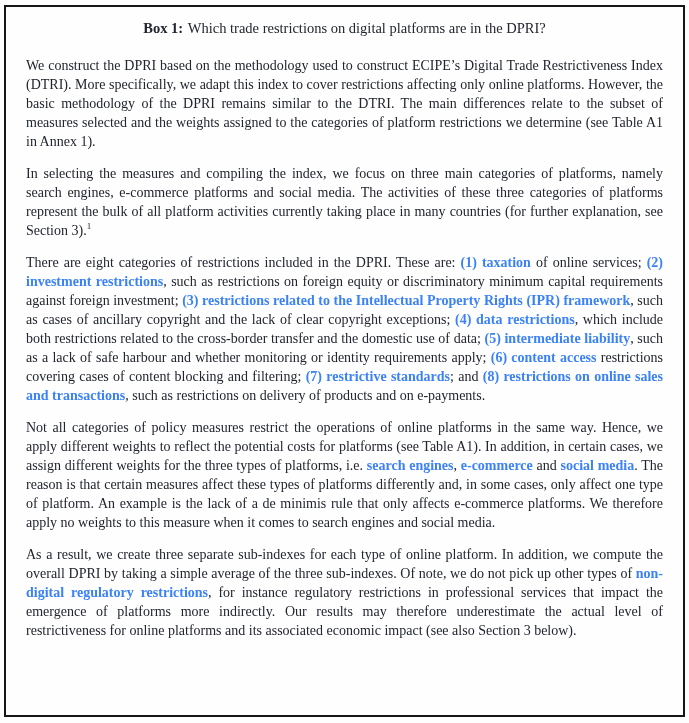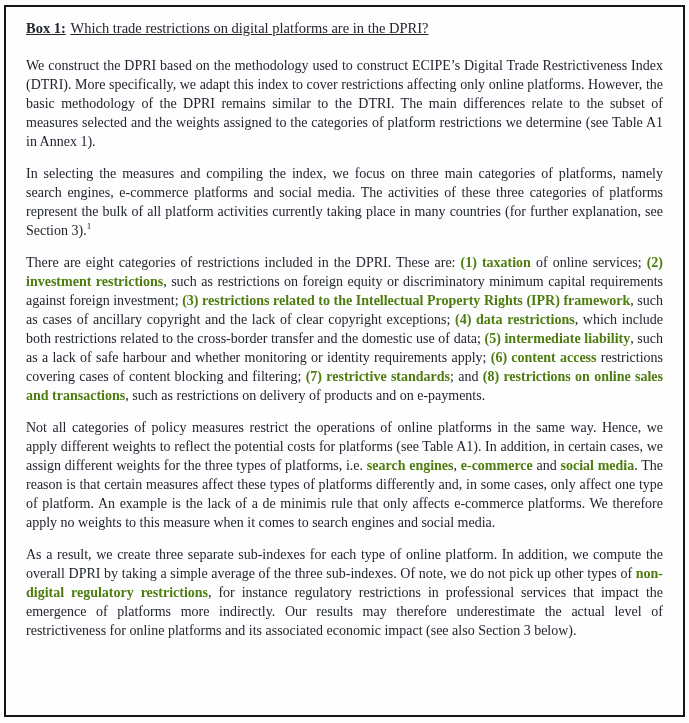--- a/index.html
+++ b/index.html
@@ -22,44 +22,43 @@
     left: 4px;
     right: 4px;
     bottom: 6px;
     border: 2px solid #161616;
     background: #fefefe;
     padding: 12px 20px 10px 20px;
     box-sizing: border-box;
     overflow: hidden;
   }
   .box-title {
-    text-align: left;
+    text-align: center;
     font-size: 14.5px;
     line-height: 19px;
     margin: 0 0 18px 0;
-    text-decoration: underline;
   }
   .box-title strong {
     font-weight: bold;
     margin-right: 0.32em;
   }
   .box-body p.para {
     margin: 0 0 13px 0;
     font-size: 14px;
     line-height: 19px;
     text-align: justify;
     text-justify: inter-word;
     font-family: Liberation Serif, serif;
   }
   .box-body p.para:last-child {
     margin-bottom: 0;
   }
   .box-body p.para strong {
     font-weight: bold;
-    color: #4d7c0f;
+    color: #3b82f6;
   }
   .box-body p.para sup {
     font-size: 9px;
     line-height: 0;
     vertical-align: super;
   }
 </style>
 </head>
 <body>
 

